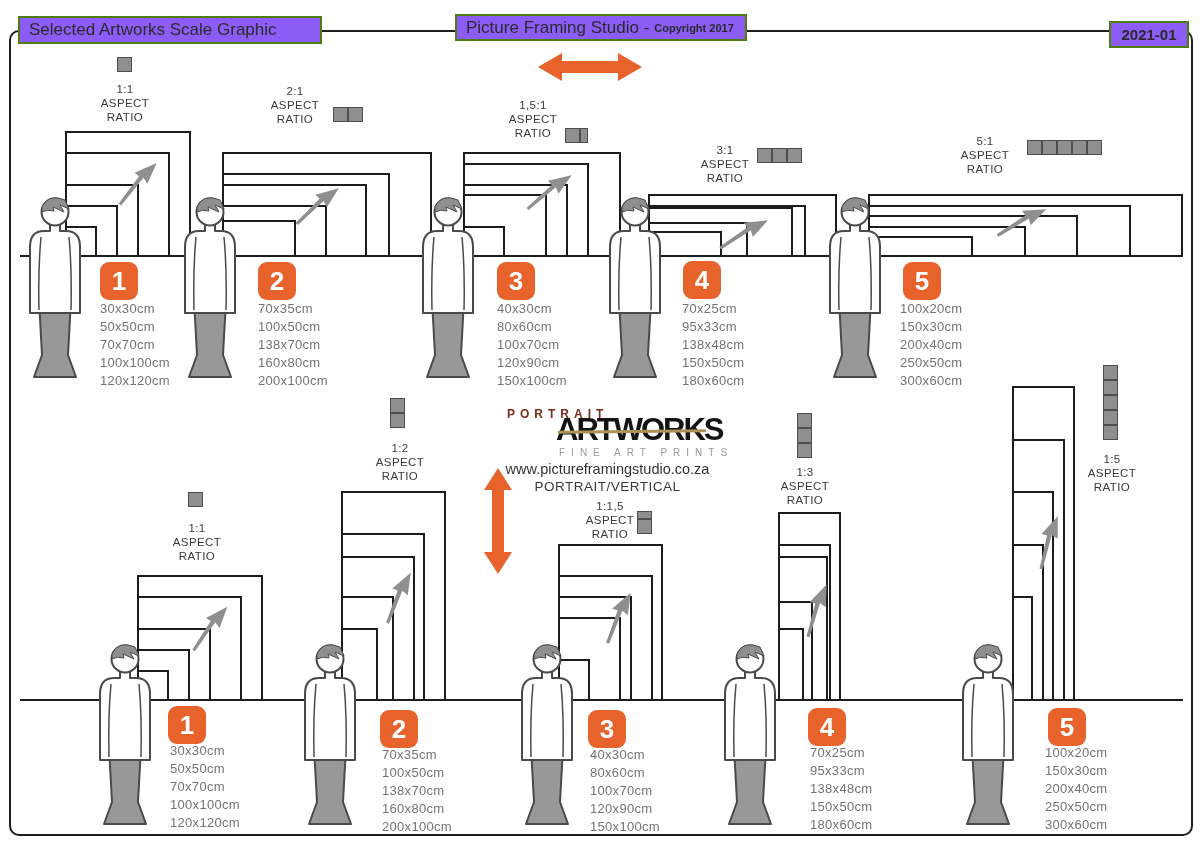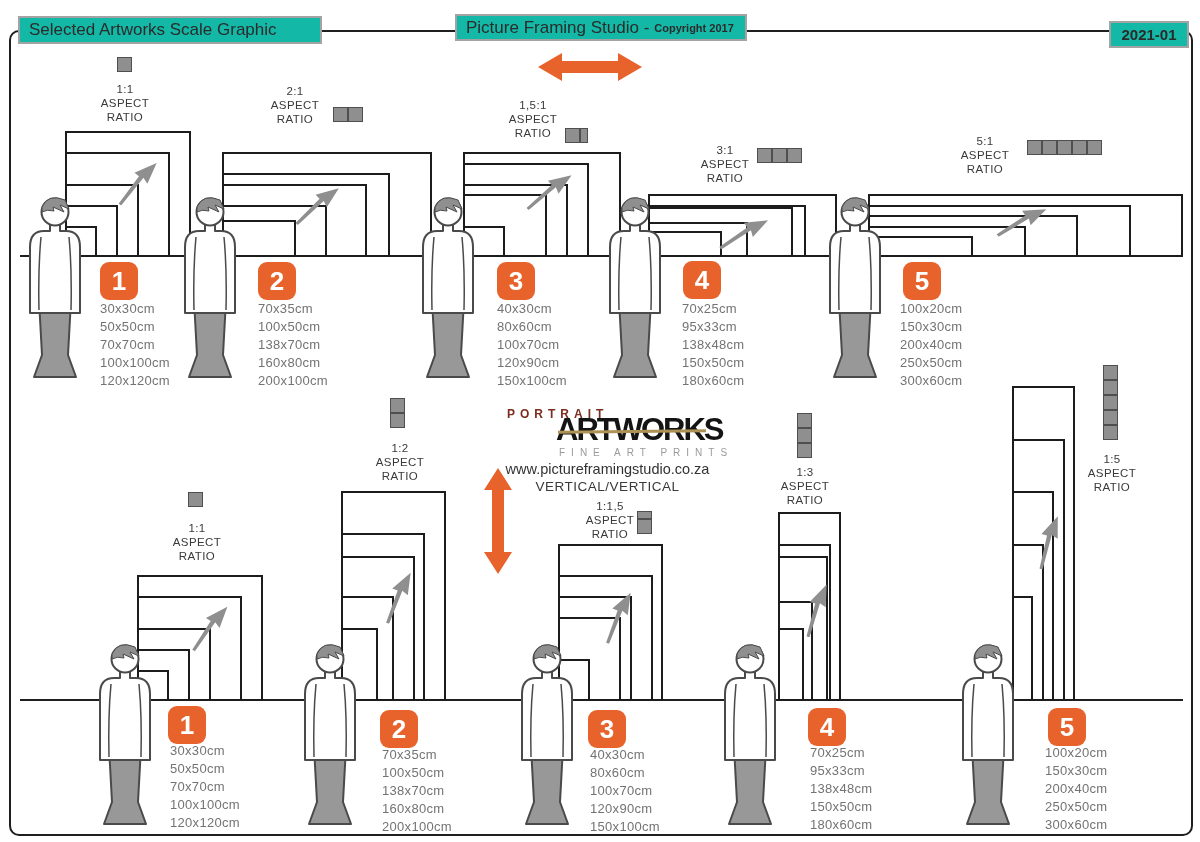--- a/index.html
+++ b/index.html
@@ -3,21 +3,21 @@
 <meta charset="utf-8">
 <style>
   html,body{margin:0;padding:0;background:#fff;}
   #page{position:relative;width:1200px;height:842px;background:#fff;
         font-family:"Liberation Sans", sans-serif;color:#3a3a3a;overflow:hidden;}
   .abs{position:absolute;}
   
   #border-frame{position:absolute;left:9px;top:30px;width:1180px;height:802px;
     border:2px solid #1f1f1f;border-radius:10px;}
   
-  .hbox{position:absolute;background:#14b8a6;border:2px solid #a3a3a3;display:flex;
+  .hbox{position:absolute;background:#8b5cf6;border:2px solid #4d7c0f;display:flex;
         align-items:center;box-sizing:border-box;}
   #title-left{left:18px;top:16px;width:304px;height:28px;padding-left:9px;font-size:17px;color:#2b2b2b;}
   #title-center{left:455px;top:14px;width:292px;height:27px;padding-left:9px;font-size:17px;color:#2b2b2b;}
   #title-center .copy{font-size:11px;font-weight:600;margin-left:5px;color:#2b2b2b;}
   #doc-num{left:1109px;top:21px;width:80px;height:27px;justify-content:center;font-size:15px;font-weight:600;color:#2b2b2b;}
   
   .baseline{position:absolute;left:20px;width:1163px;height:0;border-top:2px solid #1f1f1f;}
   
   .frames{position:absolute;top:0;width:0;height:0;overflow:visible;}
   .frame-rect{position:absolute;border:2px solid #1c1c1c;box-sizing:border-box;background:transparent;}
@@ -72,21 +72,21 @@
     <svg width="104" height="34" viewBox="0 0 104 34">
       <path class="orange" d="M0 17 L24 3 L24 11 L80 11 L80 3 L104 17 L80 31 L80 23 L24 23 L24 31 Z"></path>
     </svg>
   </div>
 
   <div class="abs" style="left:483px;top:468px;z-index:6">
     <svg width="30" height="106" viewBox="0 0 30 106">
       <path class="orange" d="M15 0 L29 22 L21 22 L21 84 L29 84 L15 106 L1 84 L9 84 L9 22 L1 22 Z"></path>
     </svg>
   </div>
-  <div class="section-label" style="left:495px;top:479px;width:225px;font-size:13.5px">VERTICAL/VERTICAL</div>
+  <div class="section-label" style="left:495px;top:479px;width:225px;font-size:13.5px">PORTRAIT/VERTICAL</div>
 
   <div id="logo-selected">PORTRAIT</div>
   <div id="logo-main">ARTWORKS</div>
   <div id="logo-strike"></div>
   <div id="logo-sub">FINE ART PRINTS</div>
   <div id="website">www.pictureframingstudio.co.za</div>
 
   <div class="baseline" style="top:255px"></div>
   <div class="baseline" style="top:699px"></div>
 

